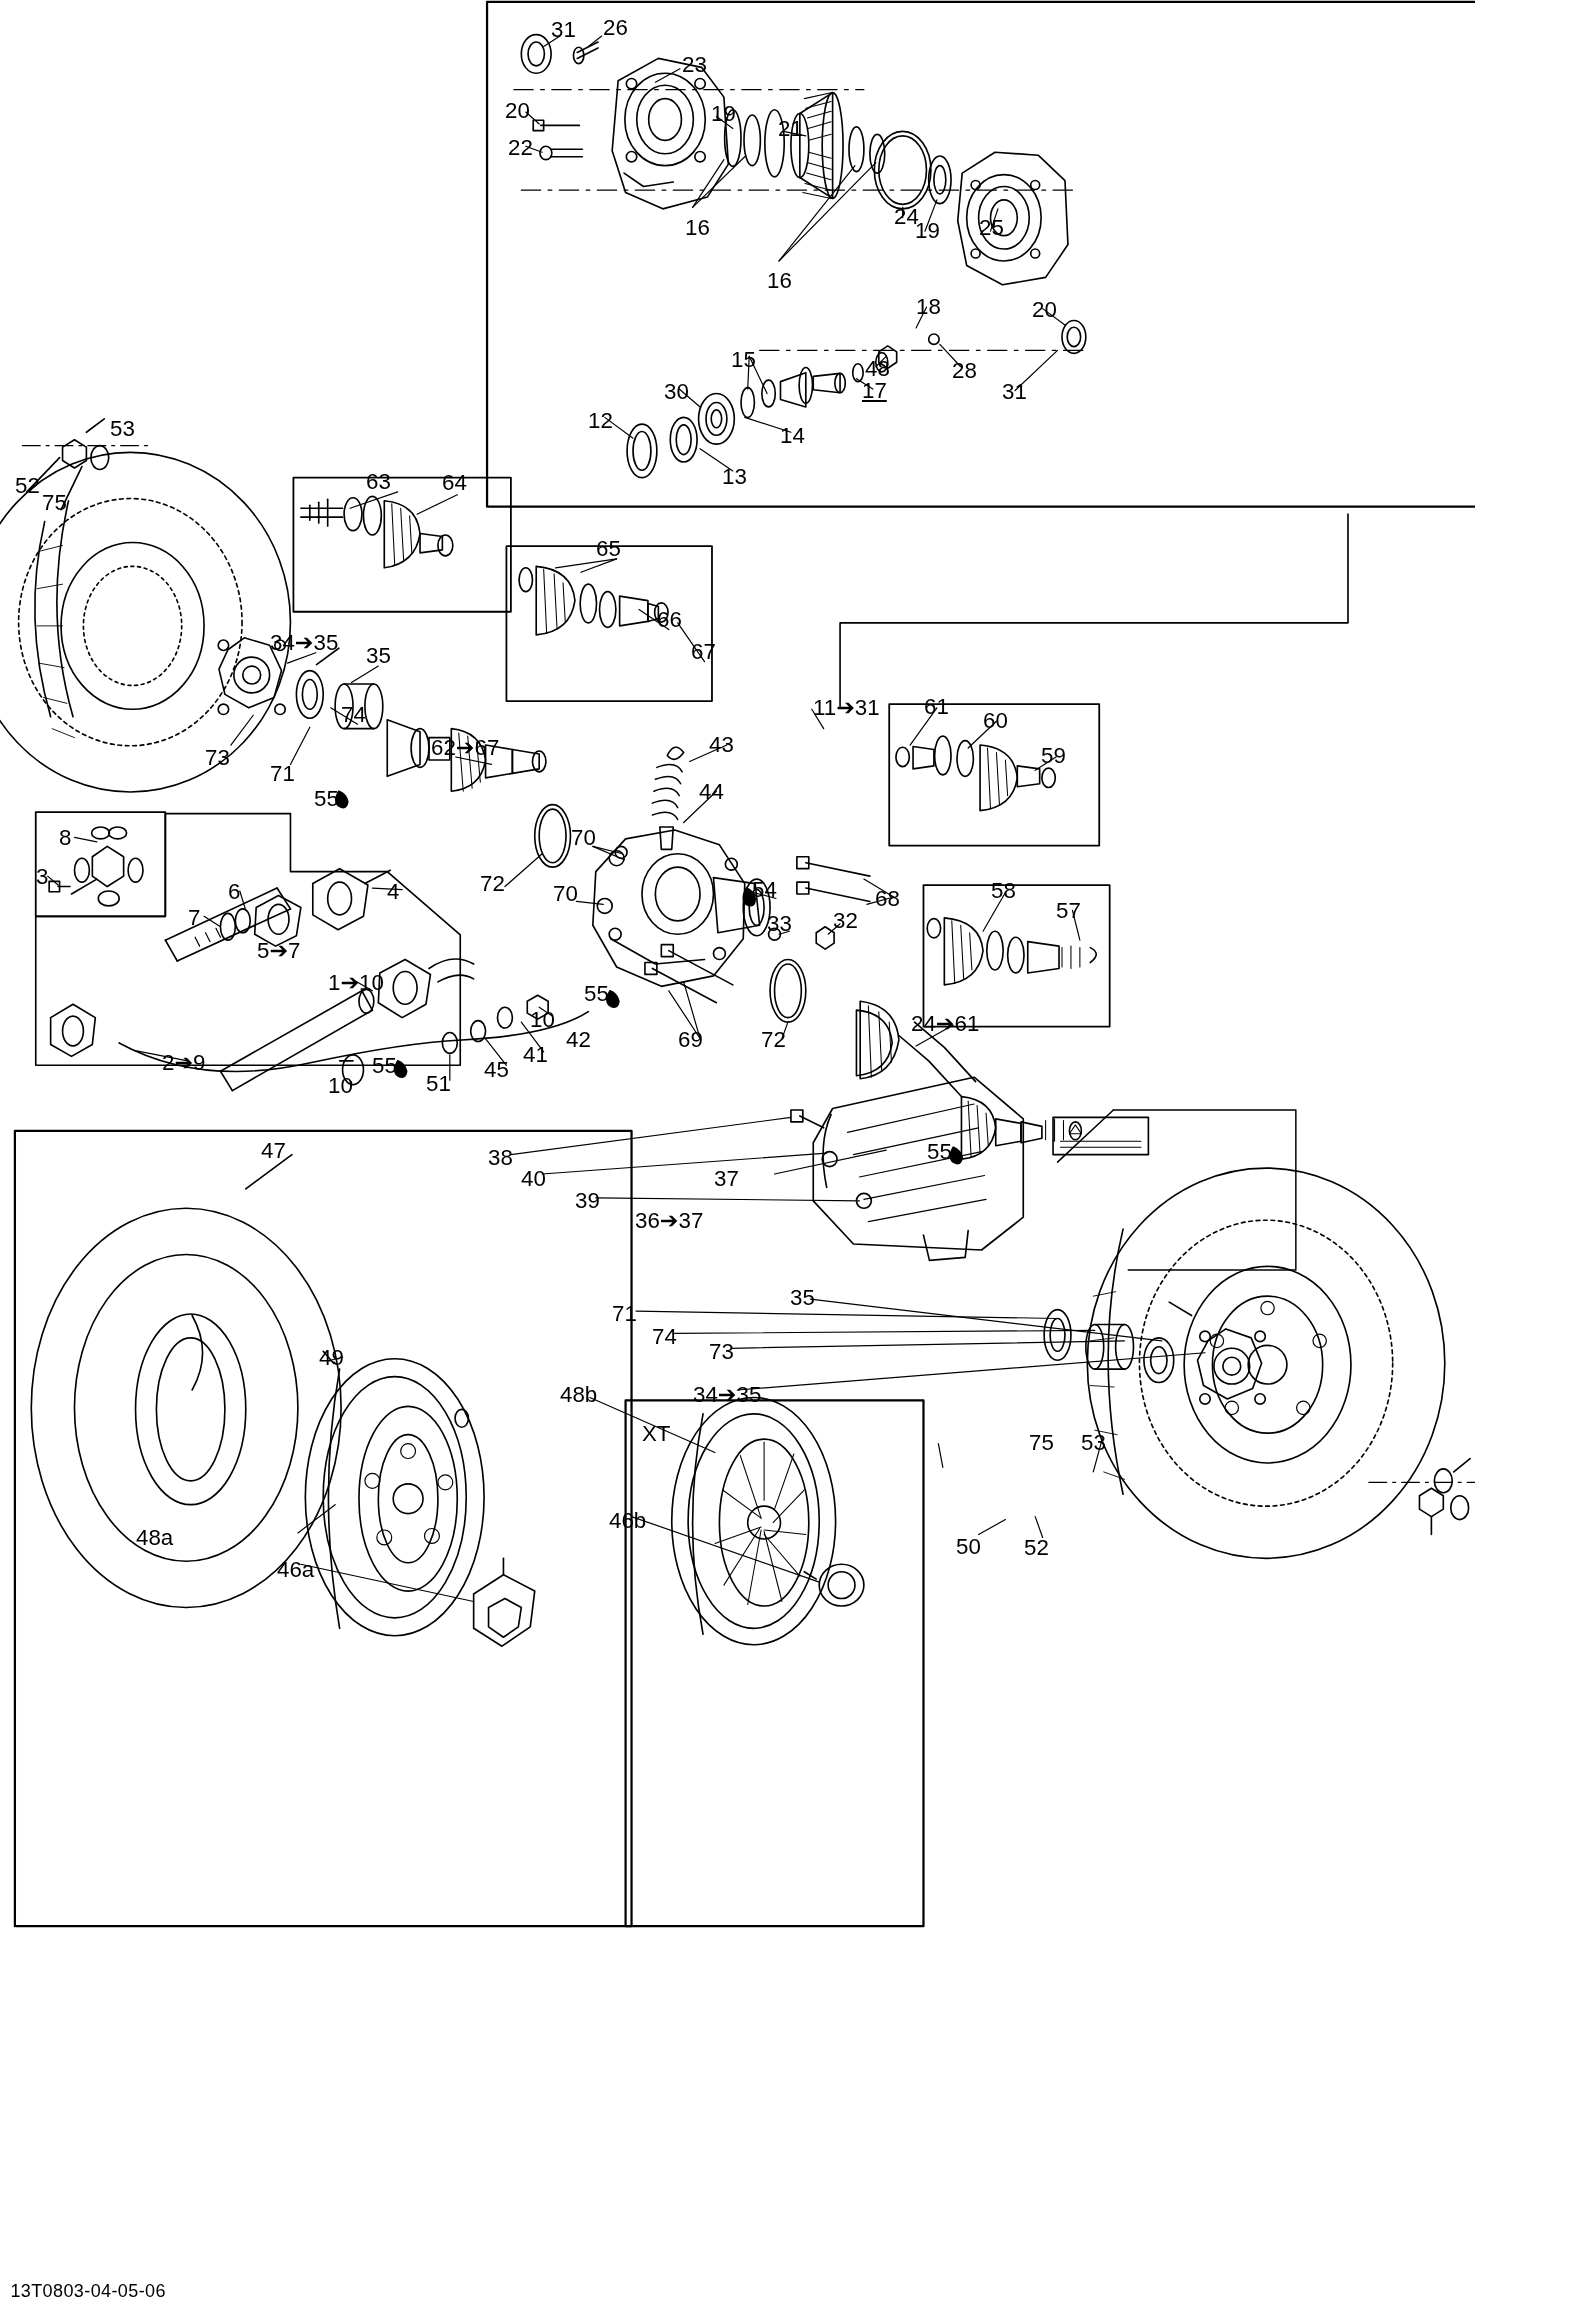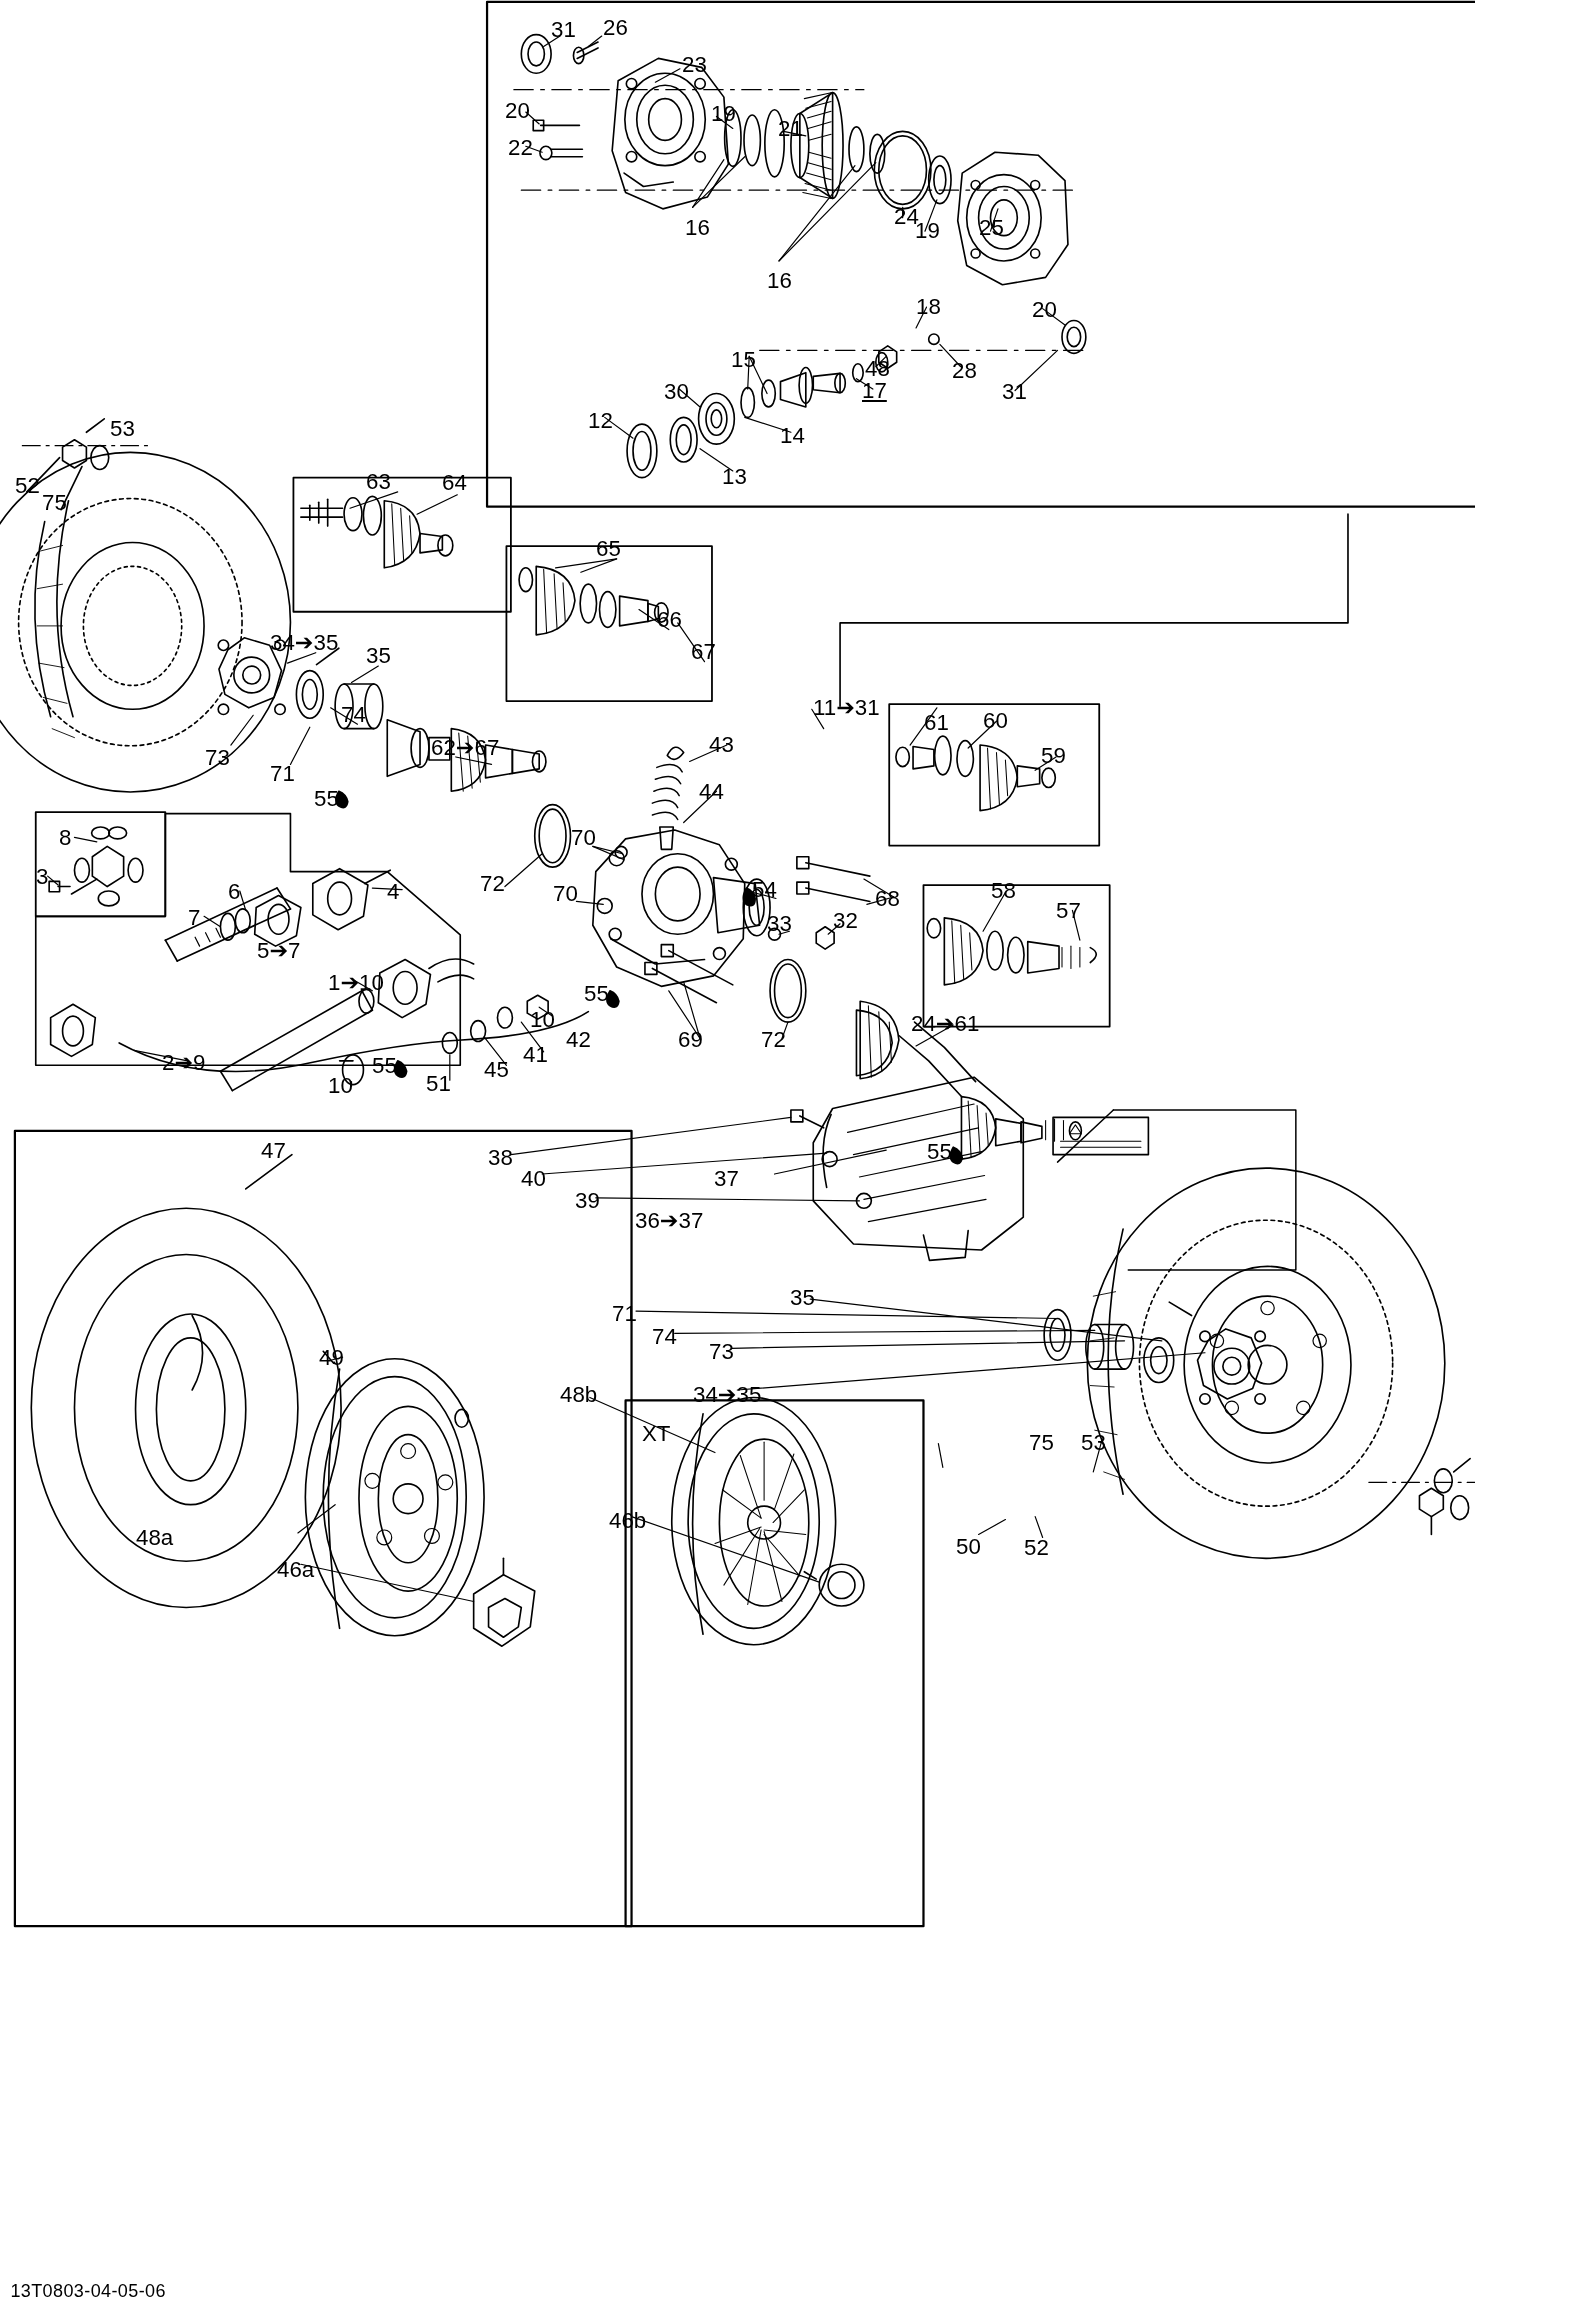--- a/index.html
+++ b/index.html
@@ -617,21 +617,21 @@
       <div class="lbl" style="left: 657px; top: 609px;">66</div>
       <div class="lbl" style="left: 691px; top: 641px;">67</div>
       <div class="lbl" style="left: 270px; top: 632px;">34➔35</div>
       <div class="lbl" style="left: 366px; top: 645px;">35</div>
       <div class="lbl" style="left: 341px; top: 704px;">74</div>
       <div class="lbl" style="left: 205px; top: 747px;">73</div>
       <div class="lbl" style="left: 270px; top: 763px;">71</div>
       <div class="lbl" style="left: 314px; top: 788px;">55</div>
       <div class="lbl" style="left: 431px; top: 737px;">62➔67</div>
       <div class="lbl" style="left: 813px; top: 697px;">11➔31</div>
-      <div class="lbl" style="left: 924px; top: 712px;">61</div>
+      <div class="lbl" style="left: 924px; top: 696px;">61</div>
       <div class="lbl" style="left: 983px; top: 710px;">60</div>
       <div class="lbl" style="left: 1041px; top: 745px;">59</div>
       <div class="lbl" style="left: 709px; top: 734px;">43</div>
       <div class="lbl" style="left: 699px; top: 781px;">44</div>
       <div class="lbl" style="left: 59px; top: 827px;">8</div>
       <div class="lbl" style="left: 36px; top: 866px;">3</div>
       <div class="lbl" style="left: 188px; top: 907px;">7</div>
       <div class="lbl" style="left: 228px; top: 881px;">6</div>
       <div class="lbl" style="left: 387px; top: 881px;">4</div>
       <div class="lbl" style="left: 257px; top: 940px;">5➔7</div>

